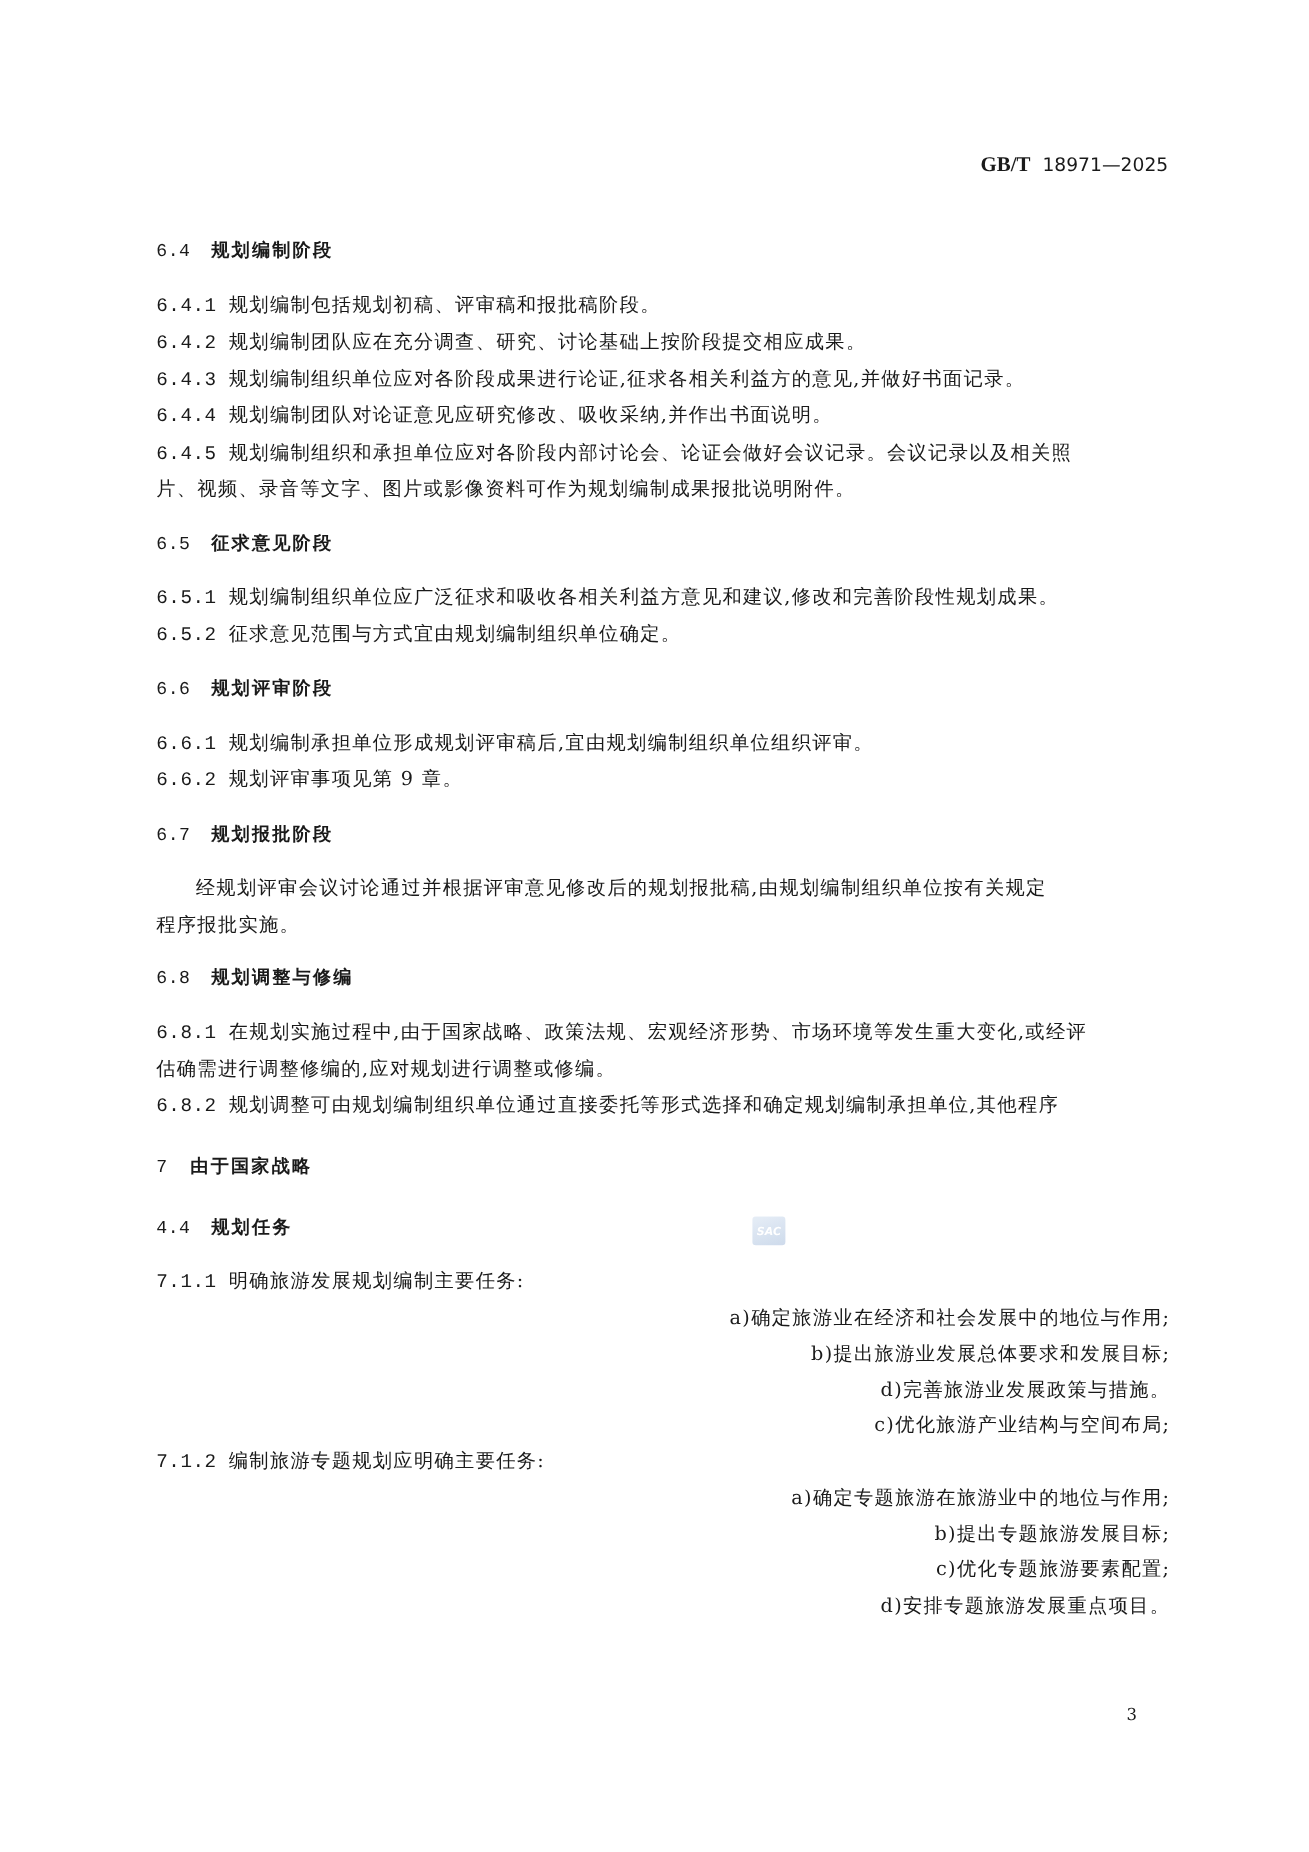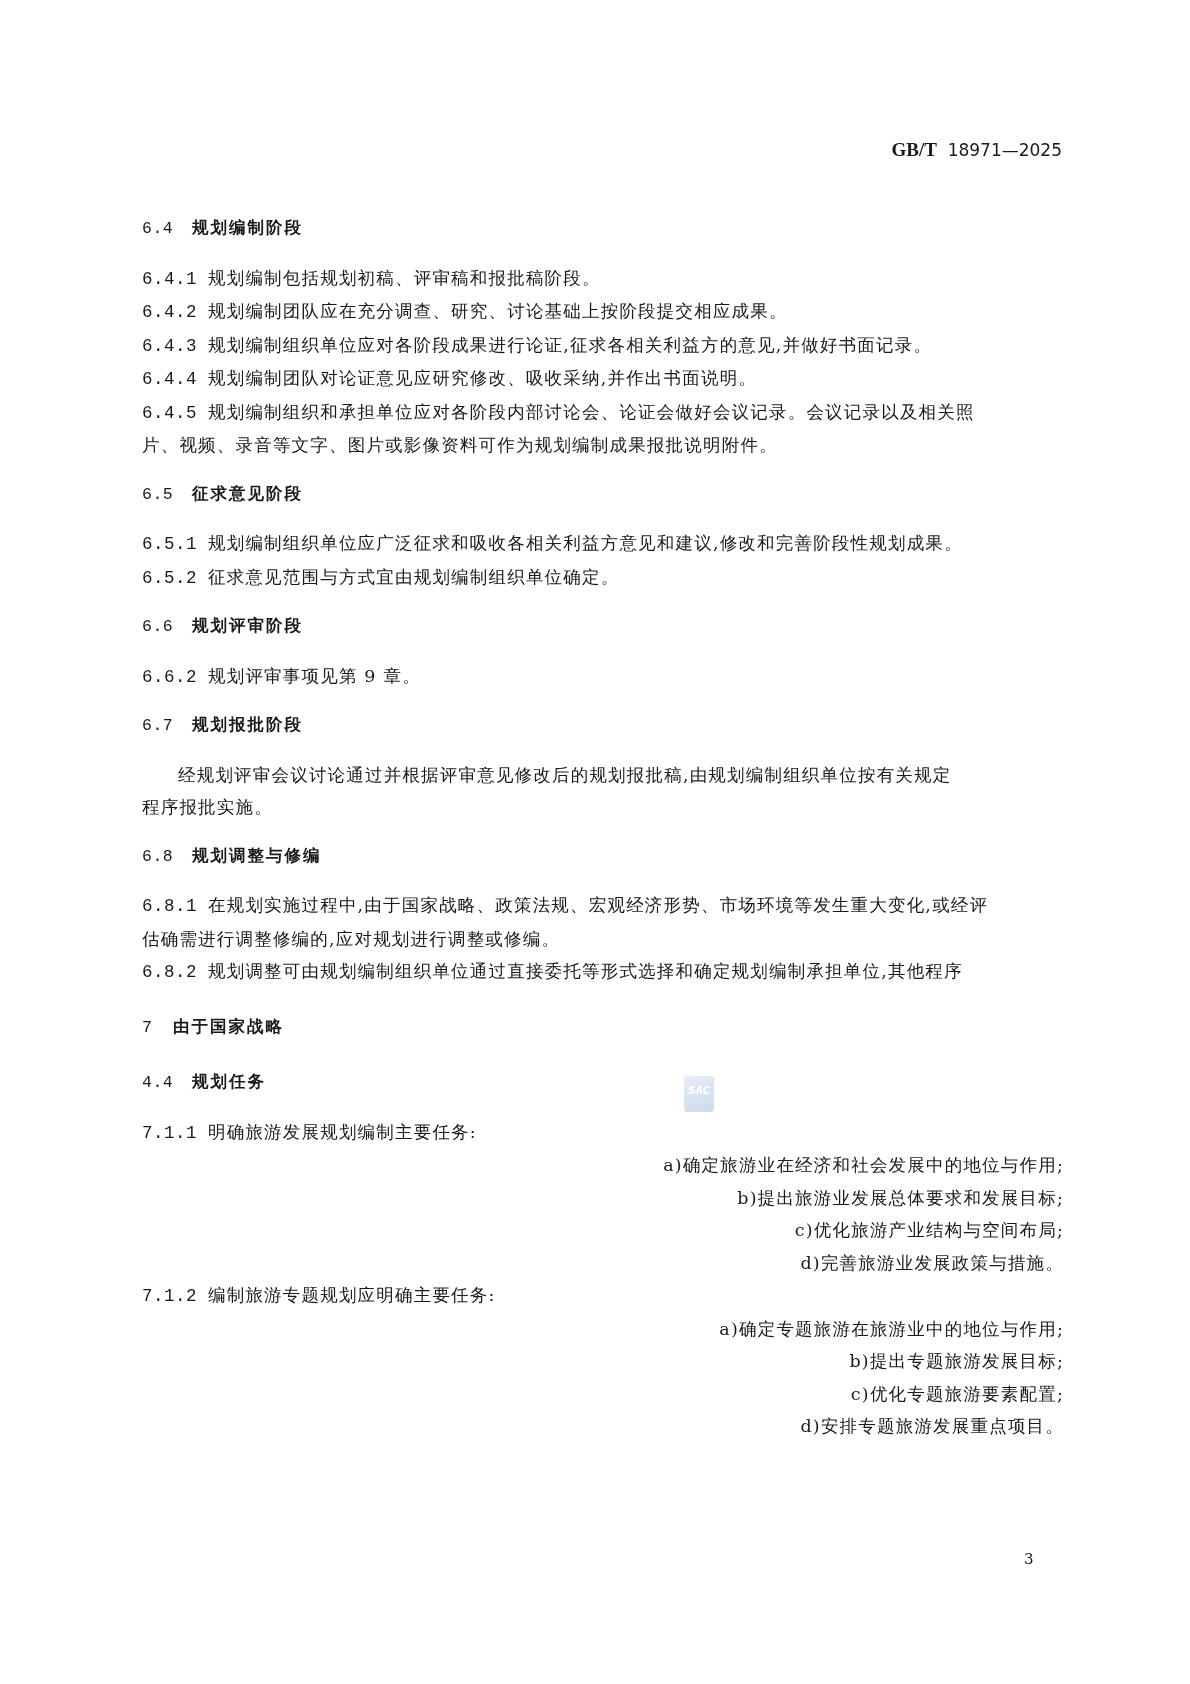--- a/index.html
+++ b/index.html
@@ -14,21 +14,21 @@
   .no { font-family: Liberation Mono, monospace; letter-spacing: 0.5px; display: inline-block; }
   .h .no { min-width: 50px; font-weight: normal; }
   .h.ch .no { min-width: 31px; }
   .c .no { min-width: 66px; }
   .gap { height: 16px; }
   .gap2 { height: 22px; }
   .para { text-indent: 36px; }
   .item { padding-left: 40px; text-align: right; }
   .item .lbl { display: inline-block; min-width: 40px; font-family: "DejaVu Serif", serif; }
   .pgno { position: absolute; left: 1024px; top: 1550px; font-size: 15px; font-family: "DejaVu Serif", serif; }
-  .wm { position: absolute; left: 684px; top: 1076px; width: 30px; height: 36px;
+  .wm { position: absolute; left: 684px; top: 1106px; width: 30px; height: 26px;
         background: linear-gradient(160deg, #e4ecf6, #c9d7ea); border-radius: 3px;
         color: #ffffff; font-family: "DejaVu Sans", sans-serif; font-weight: bold; font-style: italic;
         font-size: 10px; line-height: 30px; text-align: center; opacity: 0.9; }
 </style>
 </head>
 <body>
 
 <div class="hdr">
   <span class="std">GB/T</span>&nbsp;
   <span class="num">18971—2025</span>
@@ -53,20 +53,21 @@
   </div>
   <div class="gap"></div>
   <div class="line c"><span class="no">6.5.1</span><span>规划编制组织单位应广泛征求和吸收各相关利益方意见和建议,修改和完善阶段性规划成果。</span></div>
   <div class="line c"><span class="no">6.5.2</span><span>征求意见范围与方式宜由规划编制组织单位确定。</span></div>
   <div class="gap"></div>
 
   <div class="line h">
     <span class="no">6.6</span><span>规划评审阶段</span>
   </div>
   <div class="gap"></div>
+  <div class="line c"><span class="no">6.6.1</span><span>规划编制承担单位形成规划评审稿后,宜由规划编制组织单位组织评审。</span></div>
   <div class="line c"><span class="no">6.6.2</span><span>规划评审事项见第 9 章。</span></div>
   <div class="gap"></div>
 
   <div class="line h">
     <span class="no">6.7</span><span>规划报批阶段</span>
   </div>
   <div class="gap"></div>
   <div class="line para">经规划评审会议讨论通过并根据评审意见修改后的规划报批稿,由规划编制组织单位按有关规定</div>
   <div class="line">程序报批实施。</div>
   <div class="gap"></div>
@@ -85,22 +86,22 @@
   </div>
   <div class="gap2"></div>
 
   <div class="line h">
     <span class="no">4.4</span><span>规划任务</span>
   </div>
   <div class="gap"></div>
   <div class="line c"><span class="no">7.1.1</span><span>明确旅游发展规划编制主要任务:</span></div>
   <div class="line item"><span class="lbl">a)</span><span>确定旅游业在经济和社会发展中的地位与作用;</span></div>
   <div class="line item"><span class="lbl">b)</span><span>提出旅游业发展总体要求和发展目标;</span></div>
+  <div class="line item"><span class="lbl">d)</span><span>完善旅游业发展政策与措施。</span></div>
   <div class="line item"><span class="lbl">c)</span><span>优化旅游产业结构与空间布局;</span></div>
-  <div class="line item"><span class="lbl">d)</span><span>完善旅游业发展政策与措施。</span></div>
   <div class="line c"><span class="no">7.1.2</span><span>编制旅游专题规划应明确主要任务:</span></div>
   <div class="line item"><span class="lbl">a)</span><span>确定专题旅游在旅游业中的地位与作用;</span></div>
   <div class="line item"><span class="lbl">b)</span><span>提出专题旅游发展目标;</span></div>
   <div class="line item"><span class="lbl">c)</span><span>优化专题旅游要素配置;</span></div>
   <div class="line item"><span class="lbl">d)</span><span>安排专题旅游发展重点项目。</span></div>
 </div>
 
 <div class="wm">SAC</div>
 <div class="pgno">3</div>
 

